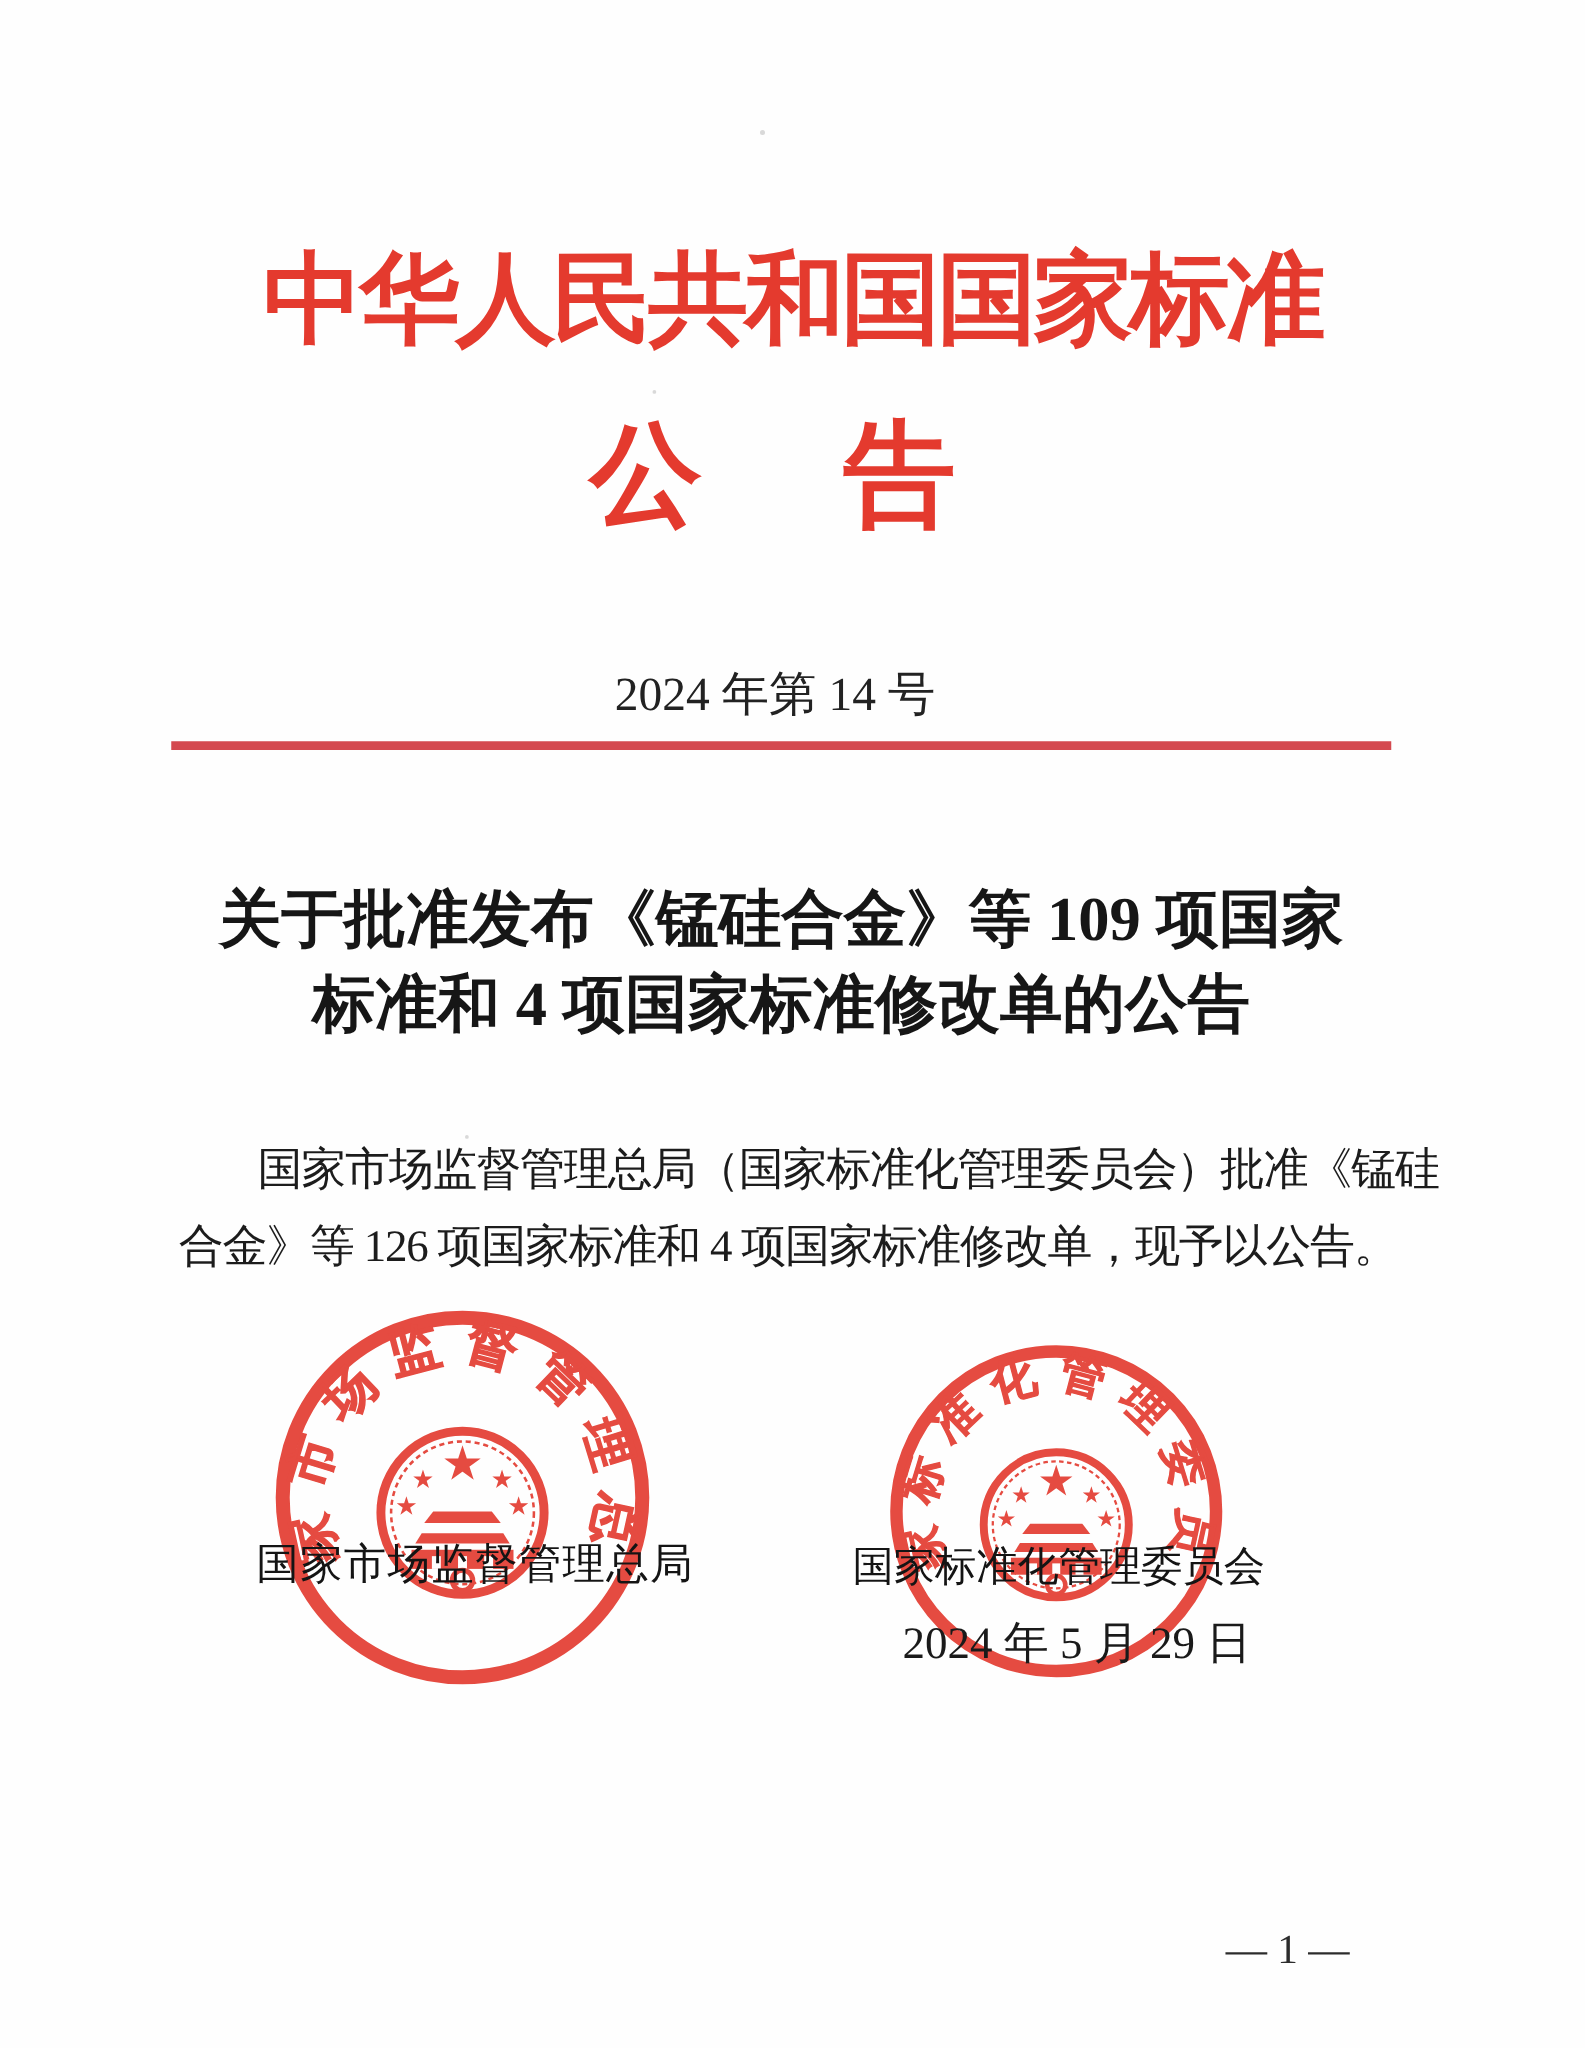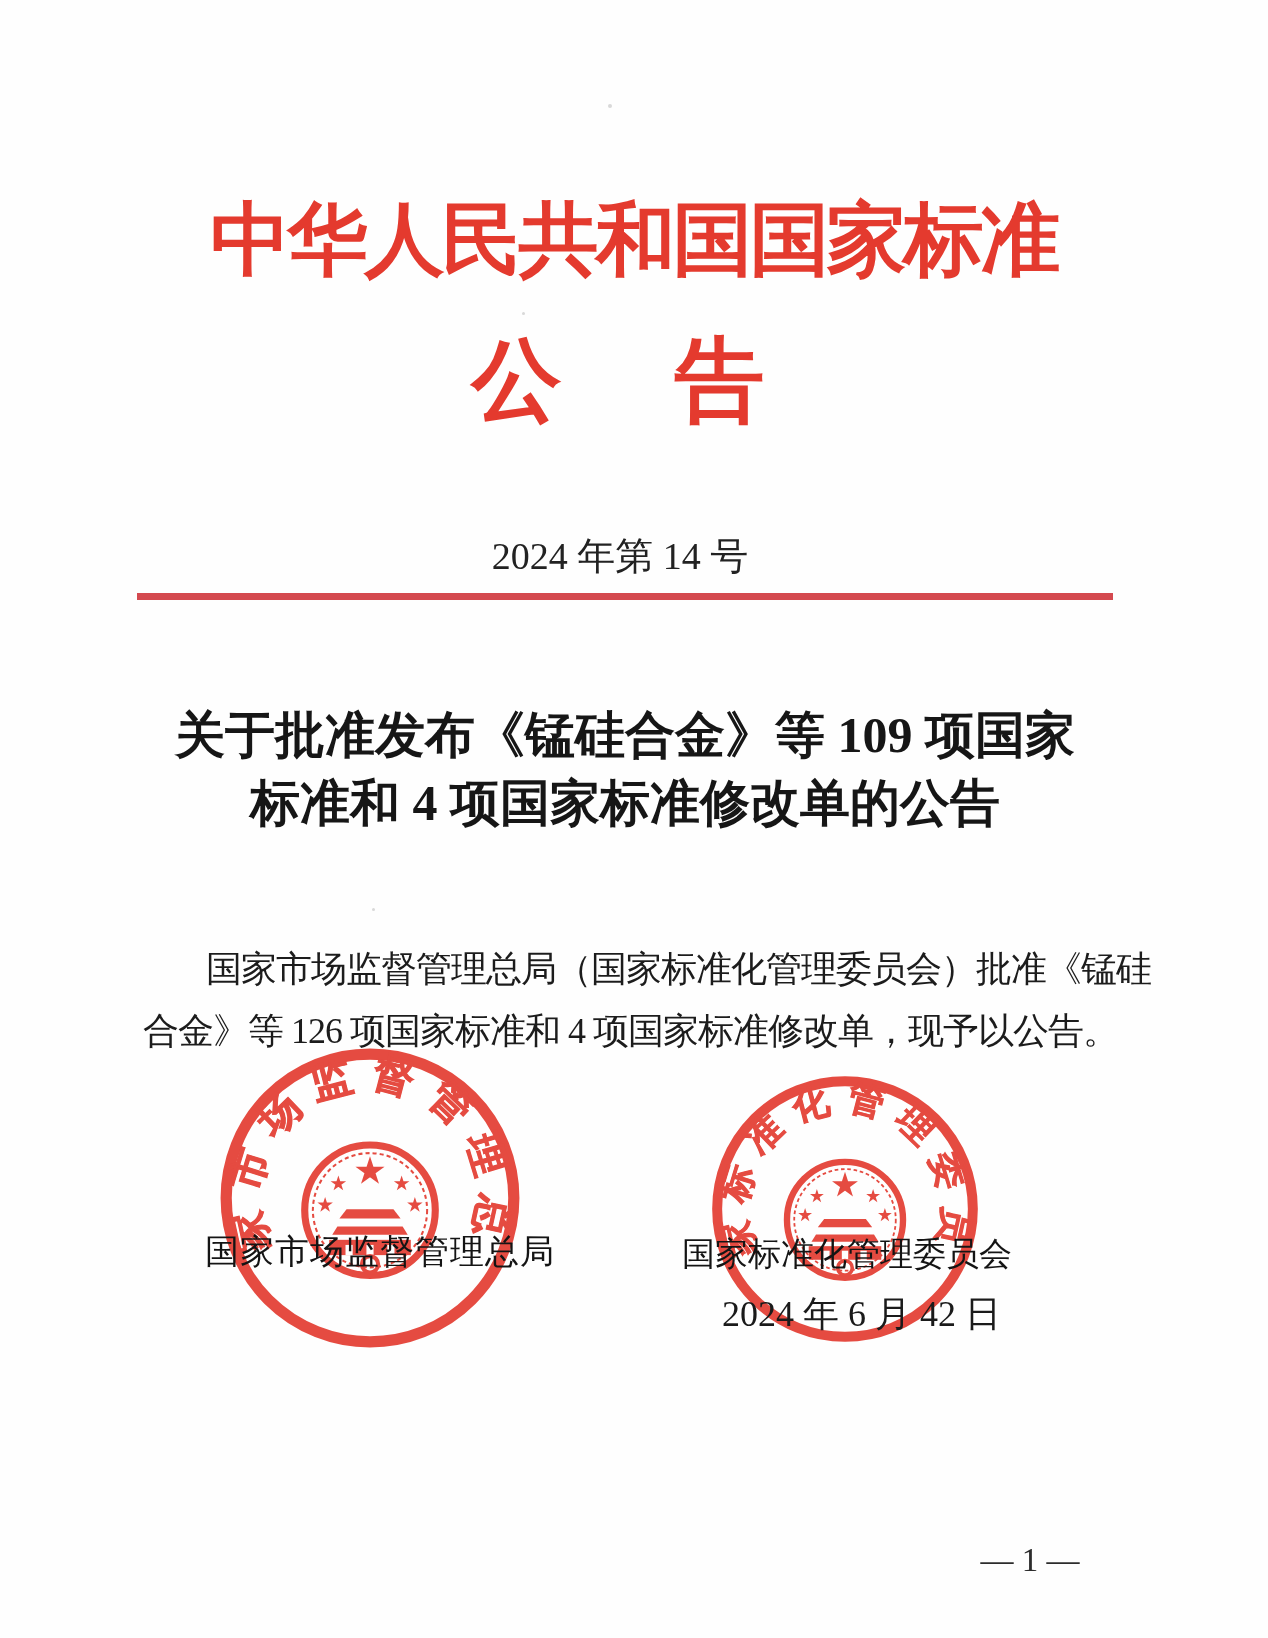--- a/index.html
+++ b/index.html
@@ -46,21 +46,21 @@
   .notice-heading{
     top:701px;left:0;width:1268px;
     text-align:center;
     transform:translateX(-9px);
     font-size:50px;line-height:68px;
     font-weight:bold;
     color:#161616;
     white-space:nowrap;
   }
   .body-text{
-    top:938px;left:143px;width:990px;
+    top:904px;left:143px;width:990px;
     font-size:36px;line-height:62px;
     letter-spacing:-1px;
     color:#1c1c1c;
     white-space:nowrap;
   }
   .body-text .indent{padding-left:63px;}
   .seal{opacity:0.88;}
   .seal text{
     font-family:"Liberation Serif","DejaVu Serif",serif;
     font-weight:bold;
@@ -168,21 +168,21 @@
         <rect x="146.5" y="196" width="7" height="10" fill="#ffffff" stroke="none"></rect>
         <rect x="167" y="196" width="7" height="10" fill="#ffffff" stroke="none"></rect>
         <circle cx="150" cy="215" r="8" fill="none" stroke-width="4"></circle>
       </g>
     </g>
   </svg>
 
   <div class="abs org-name org-left">国家市场监督管理总局</div>
   <div class="abs org-name org-right">国家标准化管理委员会</div>
 
-  <div class="abs sign-date">2024 年 6 月 42 日</div>
+  <div class="abs sign-date">2024 年 5 月 29 日</div>
 
   <div class="abs page-no">— 1 —</div>
 
   <div class="abs speck sp1"></div>
   <div class="abs speck sp2"></div>
   <div class="abs speck sp3"></div>
 
 </div>
 
 </body></html>

